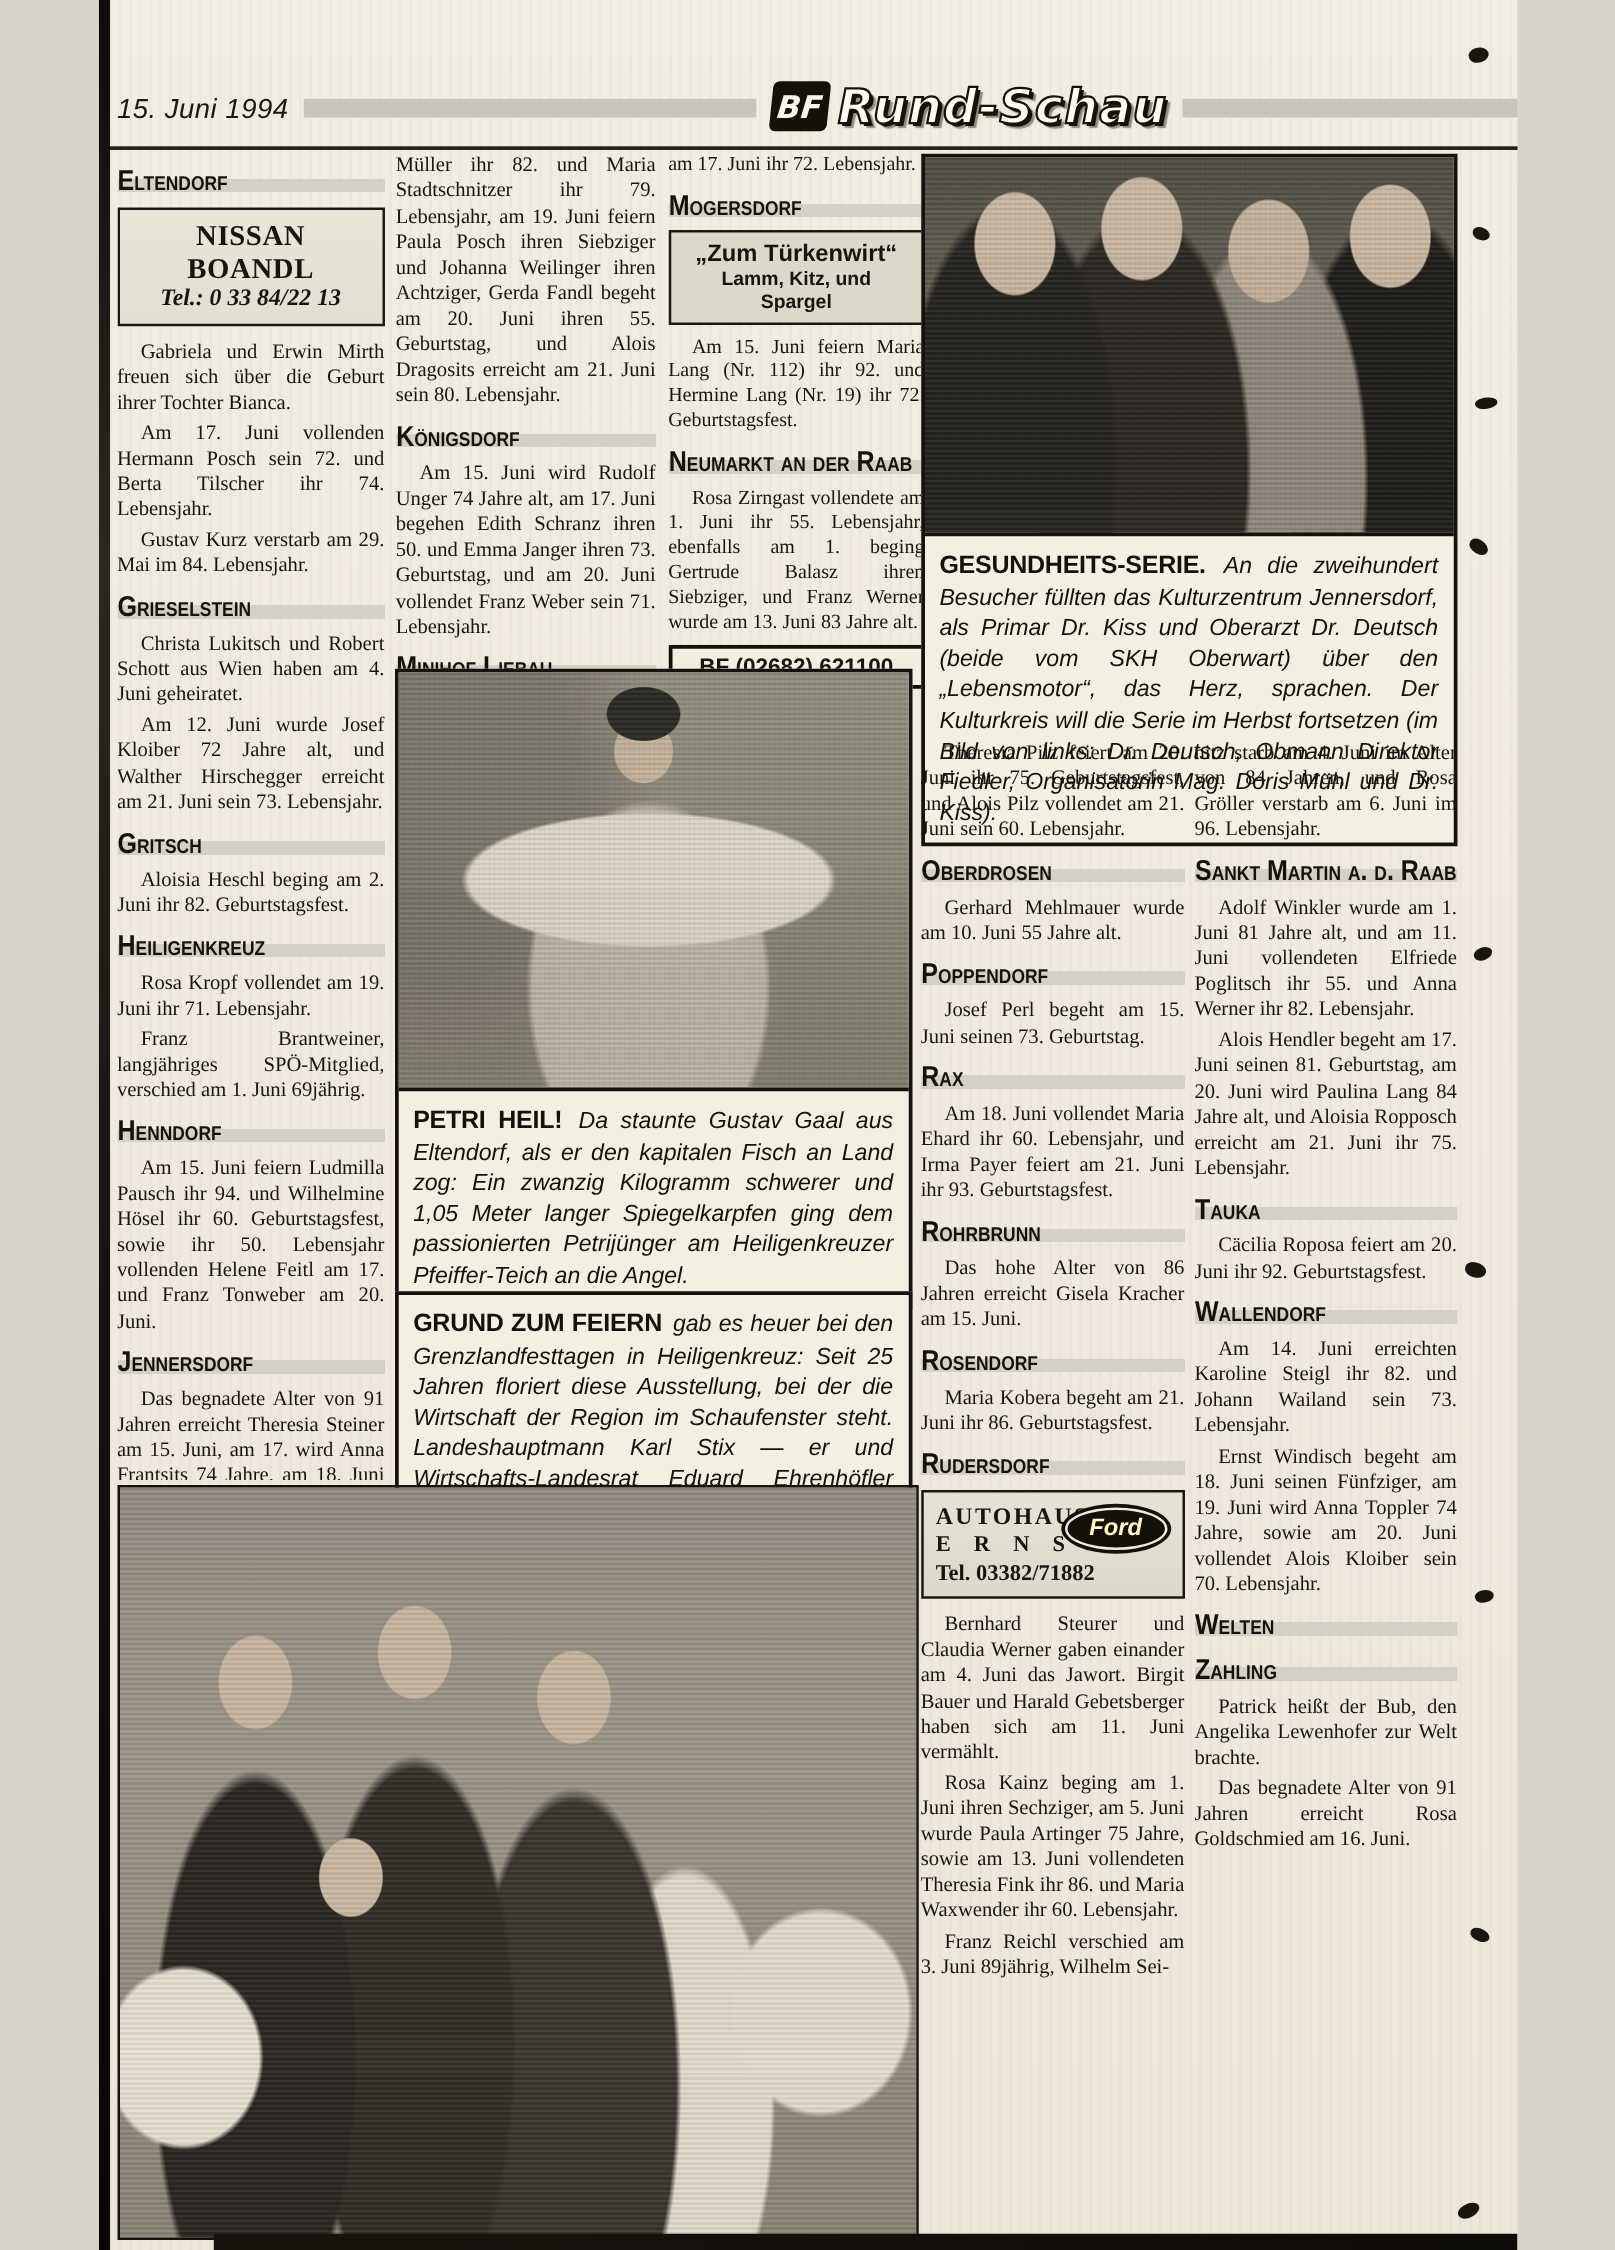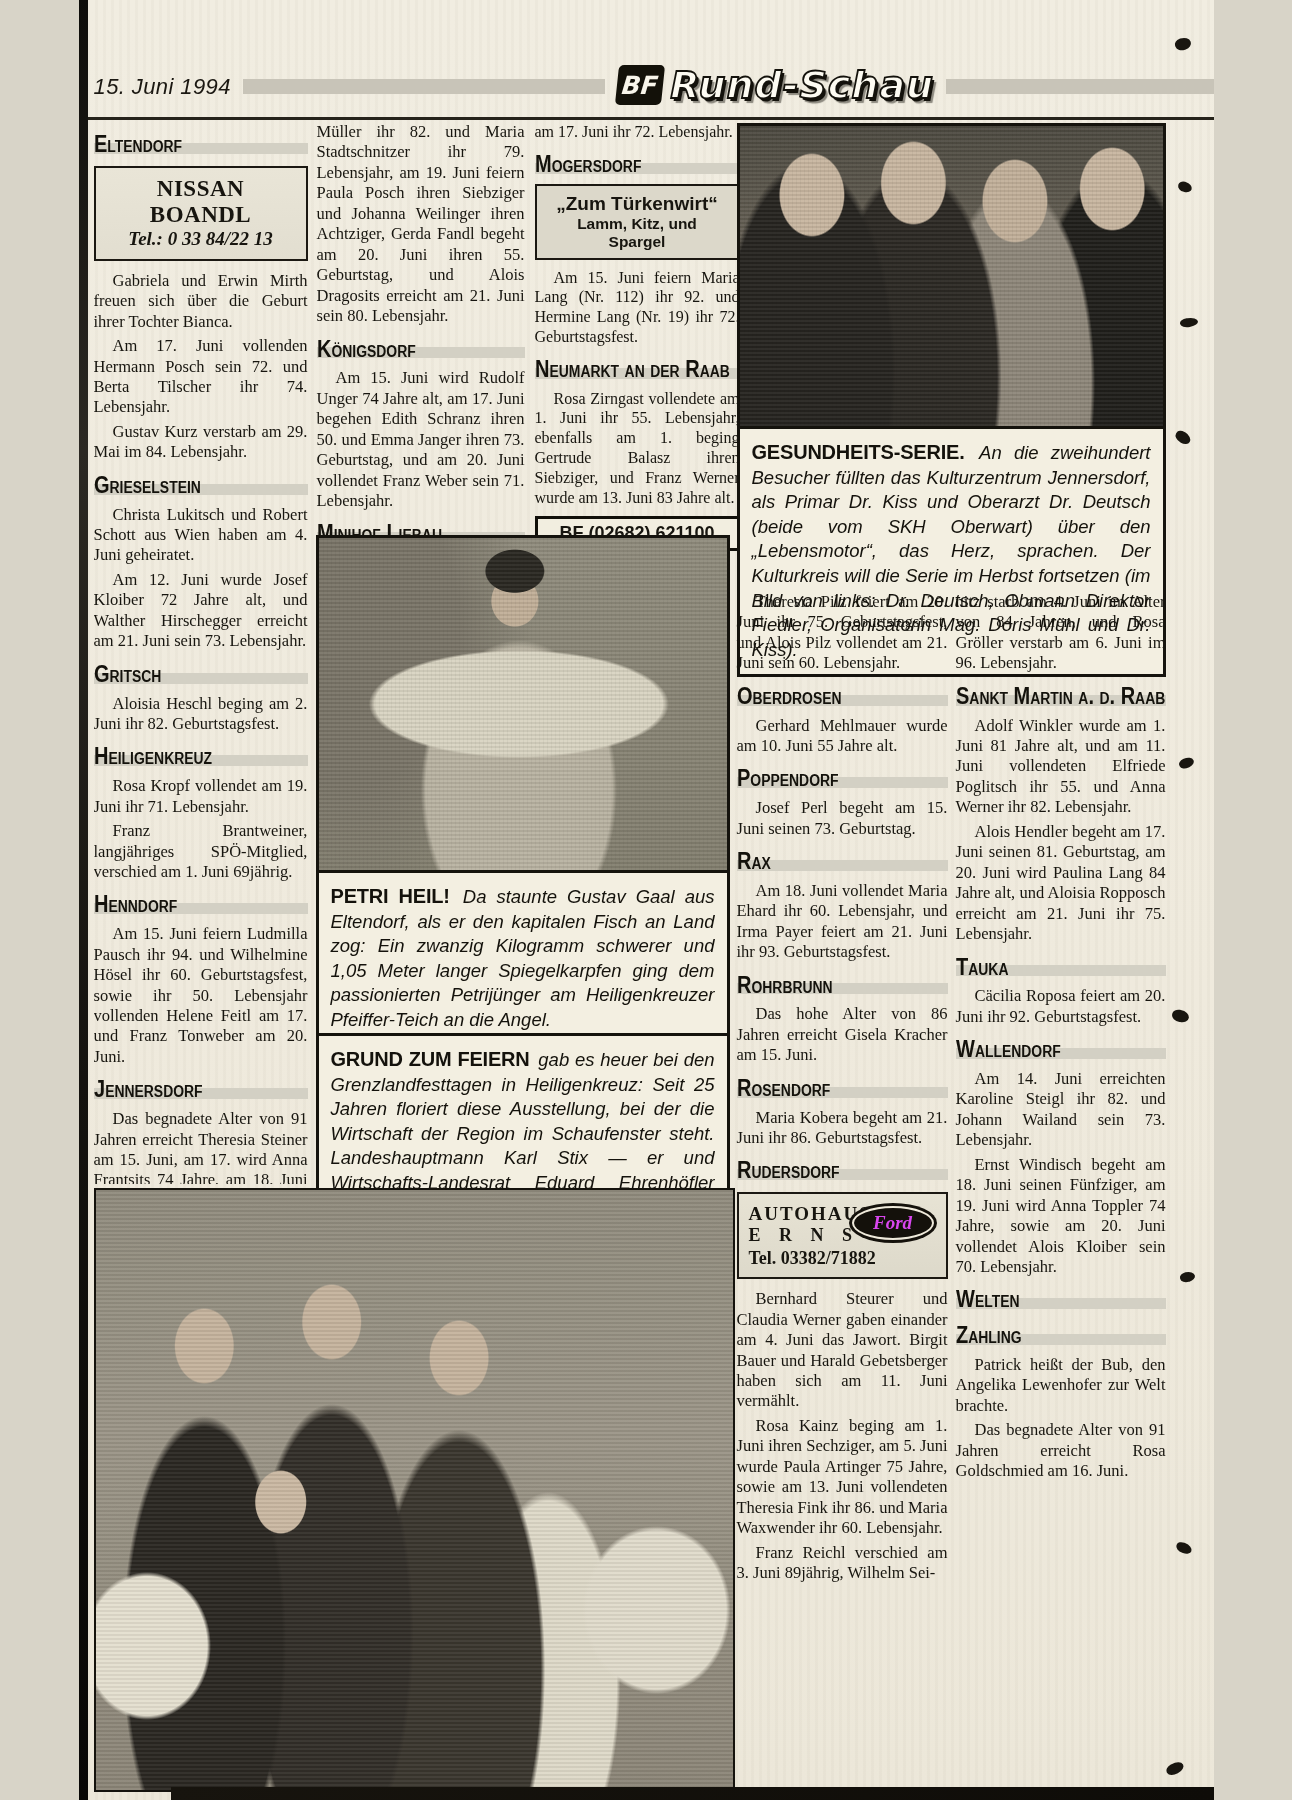--- a/index.html
+++ b/index.html
@@ -64,21 +64,21 @@
     font-family:"Liberation Sans",sans-serif; font-weight:700; font-size:18px; margin-top:8px; }
   .ad-ernst { position:relative; border:2px solid #1b1812; background:linear-gradient(180deg,#e7e3d4,#ddd9ca);
     padding:9px 10px 8px; margin:8px 0 10px; }
   .ad-ernst .l1 { font-family:"Liberation Serif",serif; font-weight:700; font-size:19px; letter-spacing:2px; }
   .ad-ernst .l2 { font-family:"Liberation Serif",serif; font-weight:700; font-size:18px; letter-spacing:7px; }
   .ad-ernst .l3 { font-family:"Liberation Serif",serif; font-weight:700; font-size:18px; margin-top:2px; }
   .ford { position:absolute; right:9px; top:9px; width:88px; height:40px;
     background:#14110b; border-radius:50% / 50%; padding:3px; box-sizing:border-box; }
   .ford-inner { width:100%; height:100%; border:2px solid #efeadb; border-radius:50% / 50%;
     box-sizing:border-box; display:flex; align-items:center; justify-content:center;
-    font-family:Liberation Serif, serif; font-style:italic; font-weight:700; font-size:19px; color:#d946ef;text-align:right; }
+    font-family:Liberation Sans, sans-serif; font-style:italic; font-weight:700; font-size:19px; color:#fef9c3;text-align:right; }
 
   
   .photo-box { position:absolute; border:3px solid #15130d; background:#f3efe1; box-sizing:border-box; }
   .ph { position:relative; width:100%; overflow:hidden; border-bottom:3px solid #15130d; }
   .ph::after { content:""; position:absolute; inset:0;
     background:repeating-linear-gradient(0deg, rgba(255,255,255,0.05) 0 2px, rgba(0,0,0,0.06) 2px 4px),
                repeating-linear-gradient(90deg, rgba(0,0,0,0.04) 0 1px, rgba(0,0,0,0) 1px 4px); }
   .caption { padding:10px 12px 12px; font-family:"Liberation Sans",sans-serif; font-style:italic;
     font-size:18.5px; line-height:1.33; text-align:justify; color:#14120c; }
   .caption .lead { font-style:normal; font-weight:800; font-size:20px; letter-spacing:-0.2px; padding-right:3px; }

